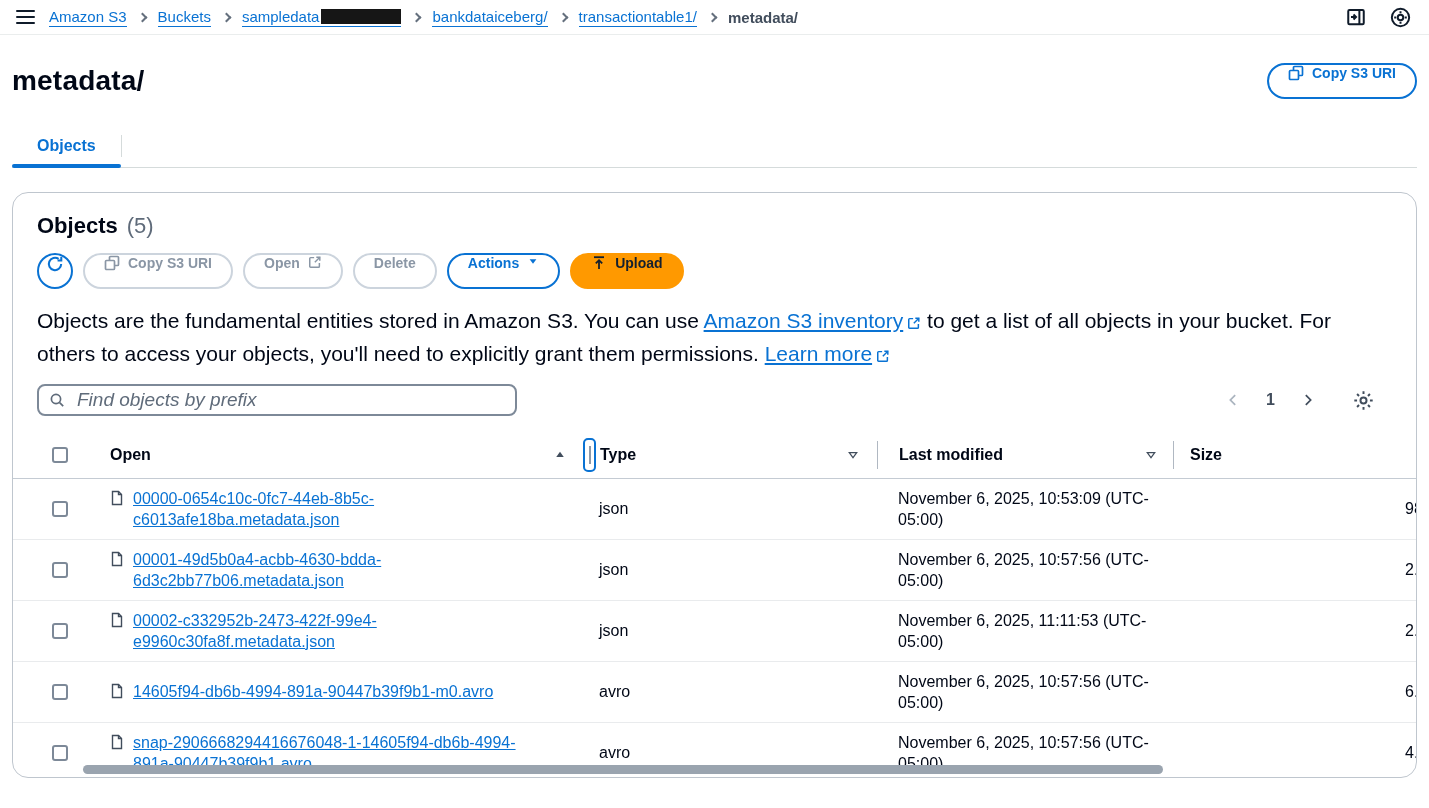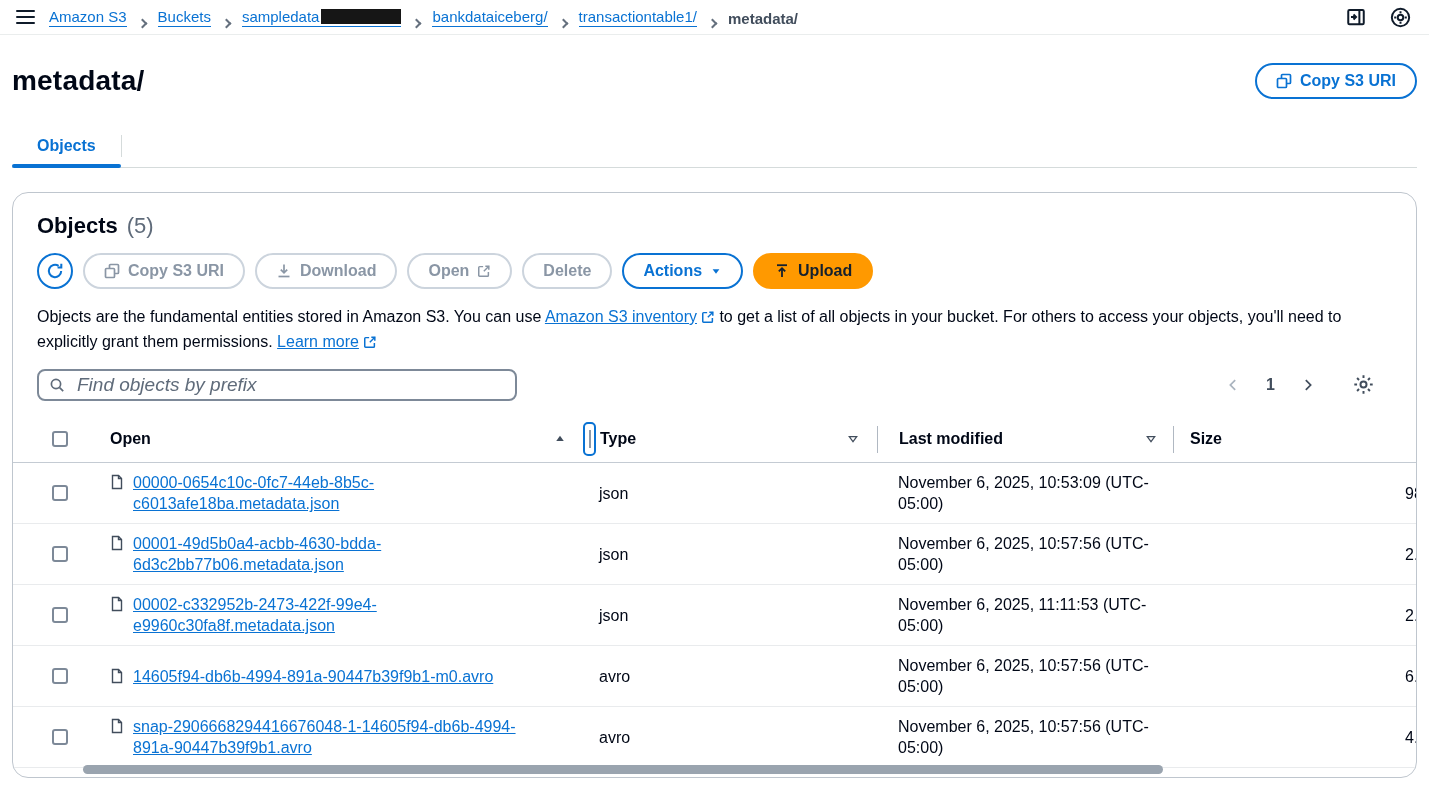--- a/index.html
+++ b/index.html
@@ -9,38 +9,38 @@
     background:#fff; color:#000716;
     font-family:"Liberation Sans","DejaVu Sans",sans-serif; font-size:16px;
   }
   svg { display:block; }
 
   
   .topbar { height:35px; display:flex; align-items:center; gap:14px;
     padding:0 18px 0 16px; border-bottom:1px solid #eaeded; }
   .hamburger { width:19px; display:flex; flex-direction:column; gap:4px; cursor:pointer; padding:2px 0; }
   .hamburger span { height:2px; background:#0f1b2a; border-radius:1px; }
-  .breadcrumb { display:flex; align-items:flex-end; gap:11px; font-size:15px; }
+  .breadcrumb { display:flex; align-items:center; gap:11px; font-size:15px; }
   .crumb-link { color:#0972d3; text-decoration:none; border-bottom:1px solid #0972d3;
     padding-bottom:1px; display:inline-flex; align-items:center; gap:1px; cursor:pointer; }
   .redact { display:inline-block; width:80px; height:15px; background:#161616; margin-left:1px; }
   .crumb-sep { width:7px; height:7px; border-top:2px solid #65707e; border-right:2px solid #65707e;
     transform:rotate(45deg); margin:0 1px; flex:none; }
   .crumb-current { color:#414d5c; font-weight:700; }
   .topbar-icons { margin-left:auto; display:flex; align-items:center; gap:24px; color:#0f1b2a; }
   .tb-icon { cursor:pointer; }
 
   
   .page-head { display:flex; align-items:center; justify-content:space-between; margin:28px 12px 0; }
   h1 { font-size:28px; margin:0; font-weight:700; letter-spacing:.2px; }
 
   
-  .btn { display:inline-flex; align-items:center; gap:8px; height:36px; padding:0 19px;
+  .btn { display:inline-flex; align-items:flex-start; gap:8px; height:36px; padding:0 19px;
     border-radius:20px; border:2px solid #0972d3; background:#fff; color:#0972d3;
-    font-weight:700; font-size:16px; font-family:inherit; cursor:pointer; white-space:nowrap; }
+    font-weight:700; font-size:14px; font-family:inherit; cursor:pointer; white-space:nowrap; }
   .btn-disabled { border-color:#ccd4dd; color:#8a96a5; cursor:default; }
   .btn-upload { background:#ff9900; border-color:#ff9900; color:#14202e; }
   .btn-circle { width:36px; padding:0; justify-content:center; border-radius:50%; }
 
   
   .tabs { display:flex; align-items:center; margin:26px 12px 0; border-bottom:1px solid #d5dbdb; }
   .tab { font-size:16px; font-weight:700; padding:12px 25px; color:#414d5c; cursor:pointer; position:relative; }
   .tab.active { color:#0972d3; }
   .tab.active::after { content:""; position:absolute; left:0; right:0; bottom:-1px; height:4px;
     background:#0972d3; border-radius:2px; }
@@ -48,21 +48,21 @@
 
   
   .card { margin:24px 12px 0; border:1px solid #bfc6ce; border-radius:16px; height:586px;
     position:relative; overflow:hidden; background:#fff; }
   .card-pad { padding:20px 24px 0; }
   .panel-title { font-size:22px; margin:0; font-weight:700; display:flex; gap:9px; align-items:baseline; }
   .count { color:#5f6b7a; font-weight:400; }
 
   .toolbar { display:flex; align-items:center; gap:10px; margin-top:14px; }
 
-  .desc { margin:16px 0 0; font-size:16px; line-height:1.55; max-width:1360px; }
+  .desc { margin:16px 0 0; font-size:21px; line-height:1.55; max-width:1360px; }
   .desc a { color:#0972d3; text-decoration:underline; cursor:pointer; }
   .ext-icon { display:inline-block; vertical-align:-2px; margin-left:4px; }
 
   .controls { display:flex; align-items:center; justify-content:space-between; margin-top:14px; }
   .search { position:relative; width:480px; }
   .search input { width:100%; height:32px; border:2px solid #7d8998; border-radius:8px;
     padding:0 12px 0 38px; font-size:19px; font-family:inherit; color:#000716; outline:none; }
   .search input::placeholder { font-style:italic; color:#5f6b7a; }
   .search-icon { position:absolute; left:12px; top:50%; transform:translateY(-50%); color:#5f6b7a; }
   .pager { display:flex; align-items:center; gap:26px; color:#414d5c; margin-right:18px; }
@@ -196,30 +196,20 @@
         <span>
           <svg width="16" height="16" viewBox="0 0 16 16" fill="none" stroke="currentColor" stroke-width="1.7">
             <rect x="5.5" y="1.5" width="9" height="9" rx="1"></rect>
               <rect x="1.5" y="5.5" width="9" height="9" rx="1" fill="#fff"></rect>
           </svg>
         </span>
         <span>Copy S3 URI</span>
       </button>
 
 
-      <button class="btn btn-disabled">
-        <span>
-          <svg width="16" height="16" viewBox="0 0 16 16" fill="none" stroke="currentColor" stroke-width="1.7">
-            <path d="M8 1.5v8"></path>
-              <path d="M4.8 6.7L8 9.9l3.2-3.2"></path>
-              <path d="M2.5 13.5h11"></path>
-          </svg>
-        </span>
-        <span>Download</span>
-      </button>
 
       <button class="btn btn-disabled">
         <span>Open</span>
         <span>
           <svg width="14" height="14" viewBox="0 0 16 16" fill="none" stroke="currentColor" stroke-width="1.7">
             <path d="M13 9v4a1 1 0 0 1-1 1H3a1 1 0 0 1-1-1V4a1 1 0 0 1 1-1h4"></path>
             <path d="M9.5 2.5h4v4"></path>
               <path d="M13.5 2.5L7.8 8.2"></path>
           </svg>
         </span>

